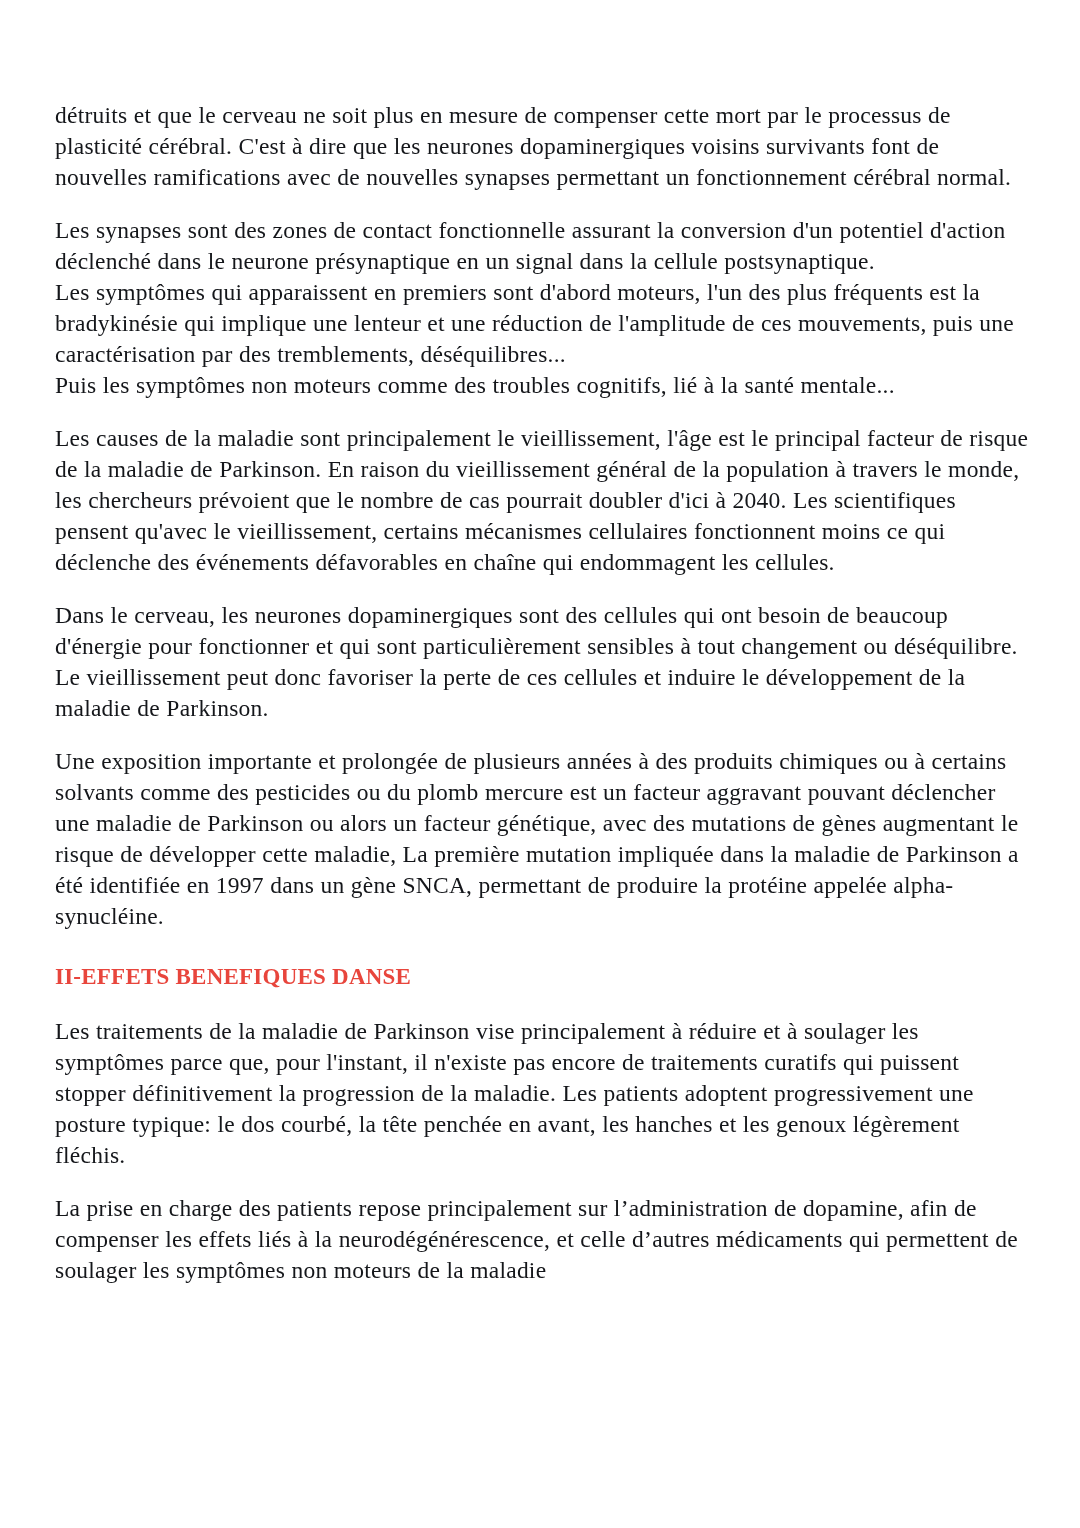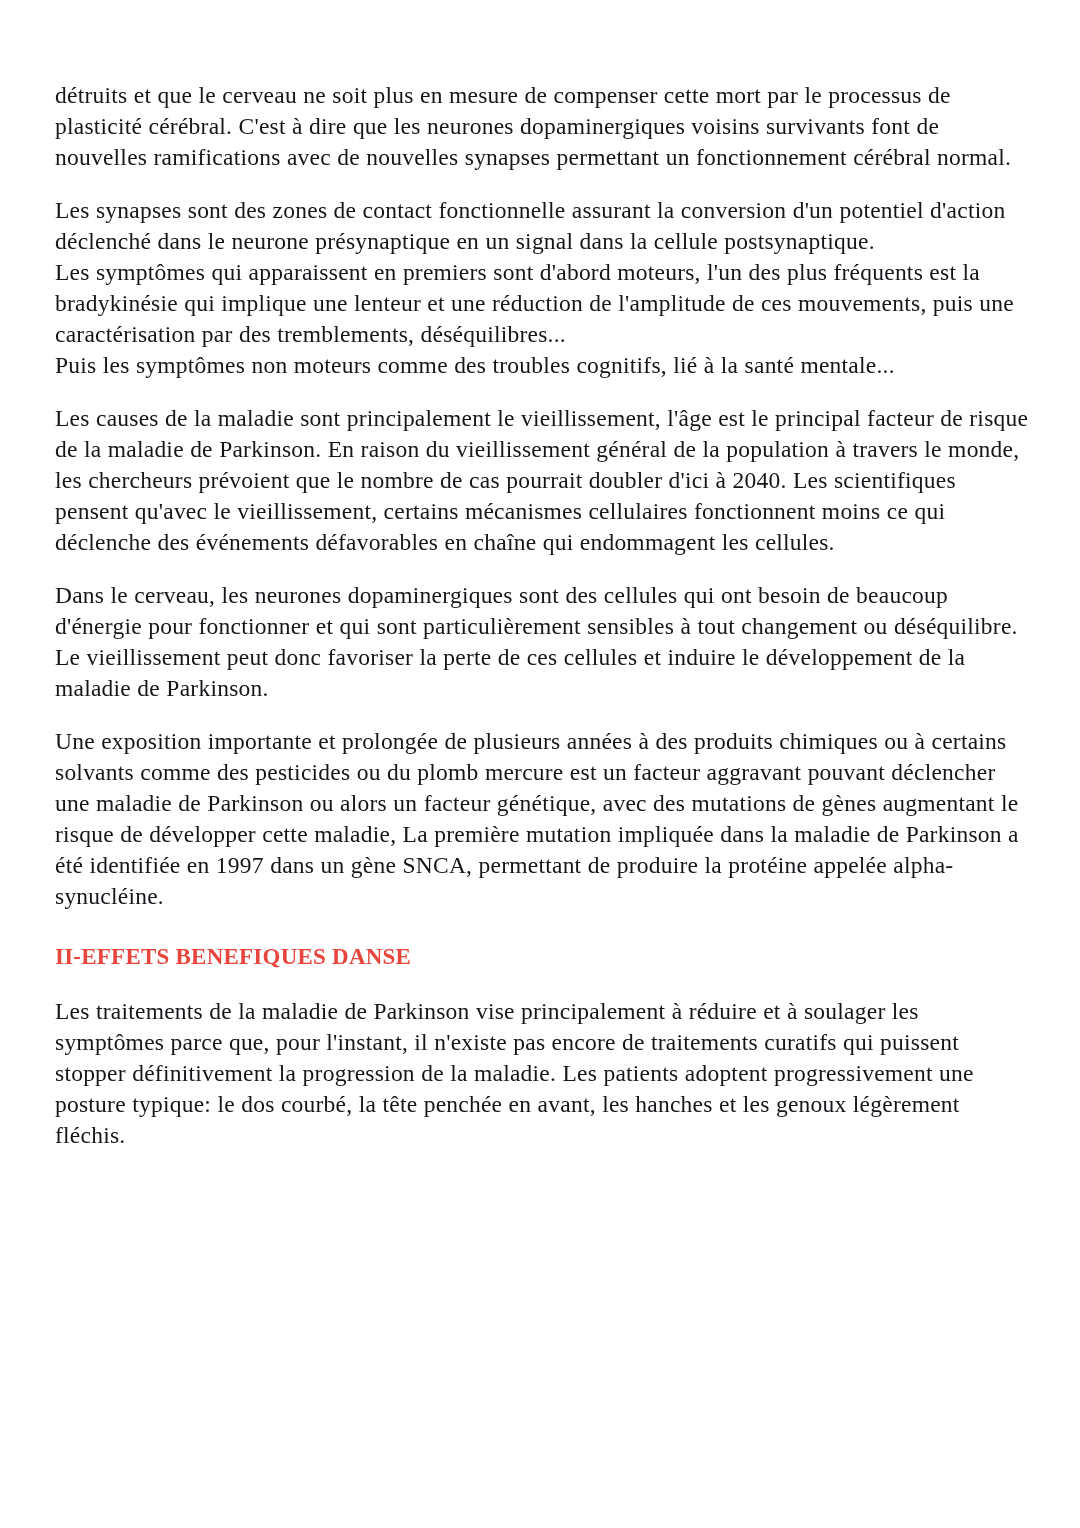--- a/index.html
+++ b/index.html
@@ -13,21 +13,21 @@
     height: 1528px;
     overflow: hidden;
     font-family: "Liberation Serif", "DejaVu Serif", serif;
     color: #14161a;
   }
   .page {
     box-sizing: border-box;
     width: 1080px;
     height: 1528px;
     background: #ffffff;
-    padding: 80px 50px 0 55px;
+    padding: 100px 50px 0 55px;
     position: relative;
   }
   .doc-body {
     width: 975px;
   }
   p.para {
     margin: 0 0 22px 0;
     font-size: 23.5px;
     line-height: 31px;
     letter-spacing: 0.01em;
@@ -65,15 +65,16 @@
     <p class="para">Dans le cerveau, les neurones dopaminergiques sont des cellules qui ont besoin de beaucoup d'énergie pour fonctionner et qui sont particulièrement sensibles à tout changement ou déséquilibre. Le vieillissement peut donc favoriser la perte de ces cellules et induire le développement de la maladie de Parkinson.</p>
 
     <p class="para">Une exposition importante et prolongée de plusieurs années à des produits chimiques ou à certains solvants comme des pesticides ou du plomb mercure est un facteur aggravant pouvant déclencher une maladie de Parkinson ou alors un facteur génétique, avec des mutations de gènes augmentant le risque de développer cette maladie, La première mutation impliquée dans la maladie de Parkinson a été identifiée en 1997 dans un gène SNCA, permettant de produire la protéine appelée alpha-synucléine.</p>
 
     <div class="spacer-before-heading"></div>
 
     <h2 class="section-heading">II-EFFETS BENEFIQUES DANSE</h2>
 
     <p class="para">Les traitements de la maladie de Parkinson vise principalement à réduire et à soulager les symptômes parce que, pour l'instant, il n'existe pas encore de traitements curatifs qui puissent stopper définitivement la progression de la maladie. Les patients adoptent progressivement une posture typique: le dos courbé, la tête penchée en avant, les hanches et les genoux légèrement fléchis.</p>
 
+    <p class="para">La prise en charge des patients repose principalement sur l’administration de dopamine, afin de compenser les effets liés à la neurodégénérescence, et celle d’autres médicaments qui permettent de soulager les symptômes non moteurs de la maladie</p>
 
   </div>
 </div>
 
 </body></html>

